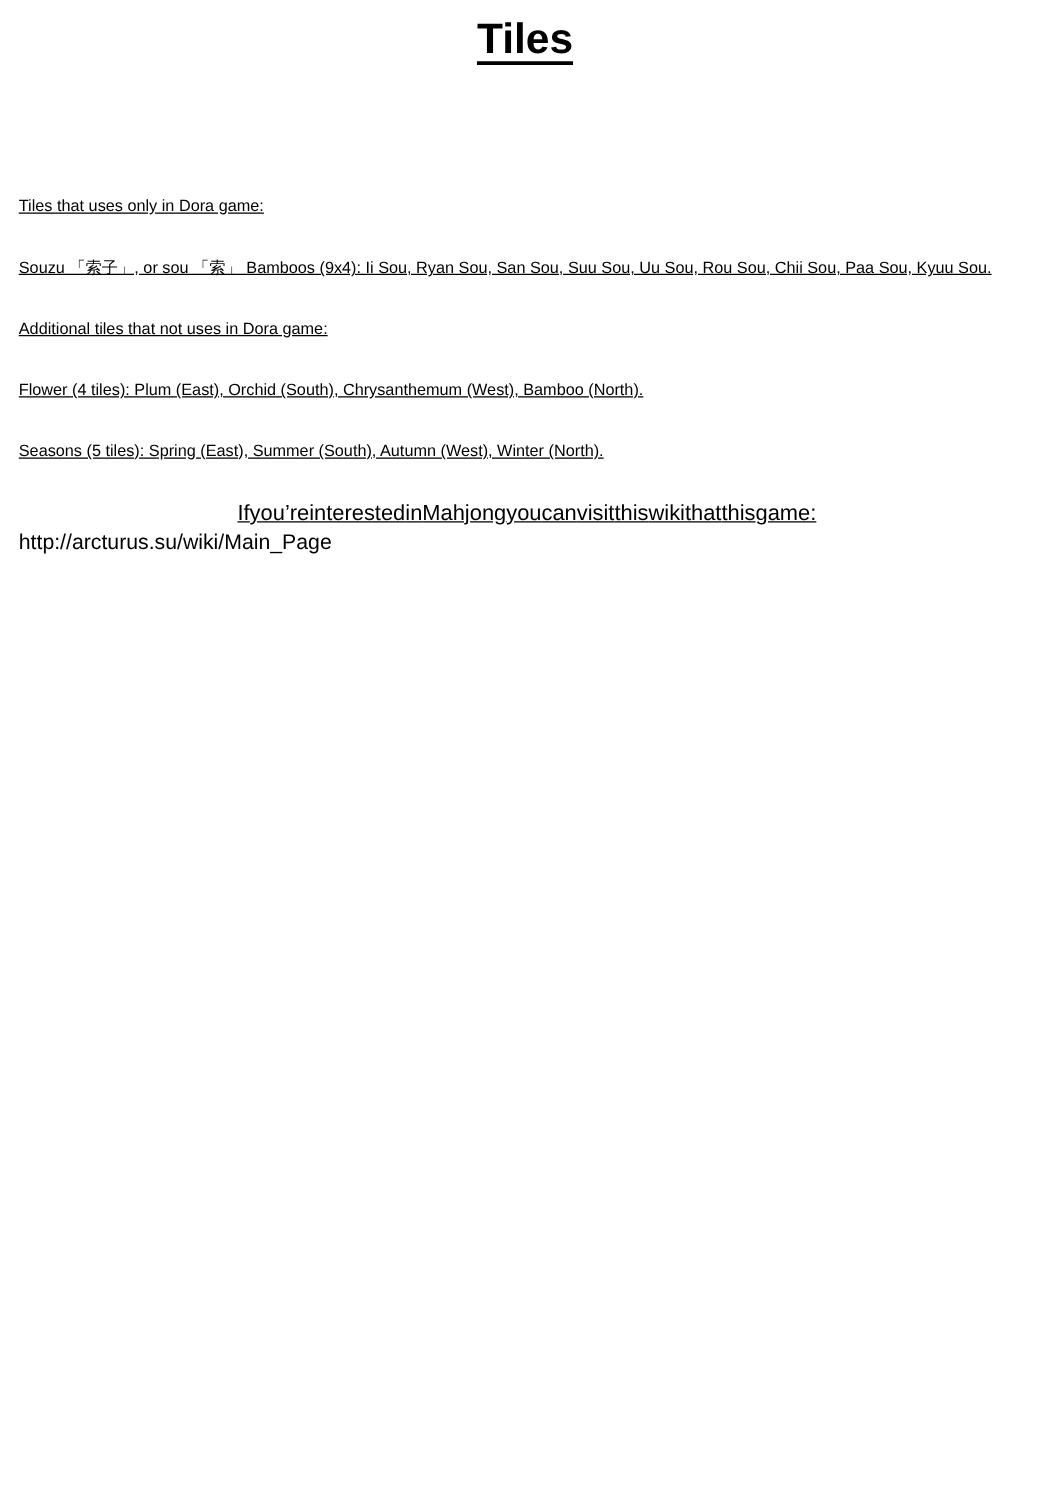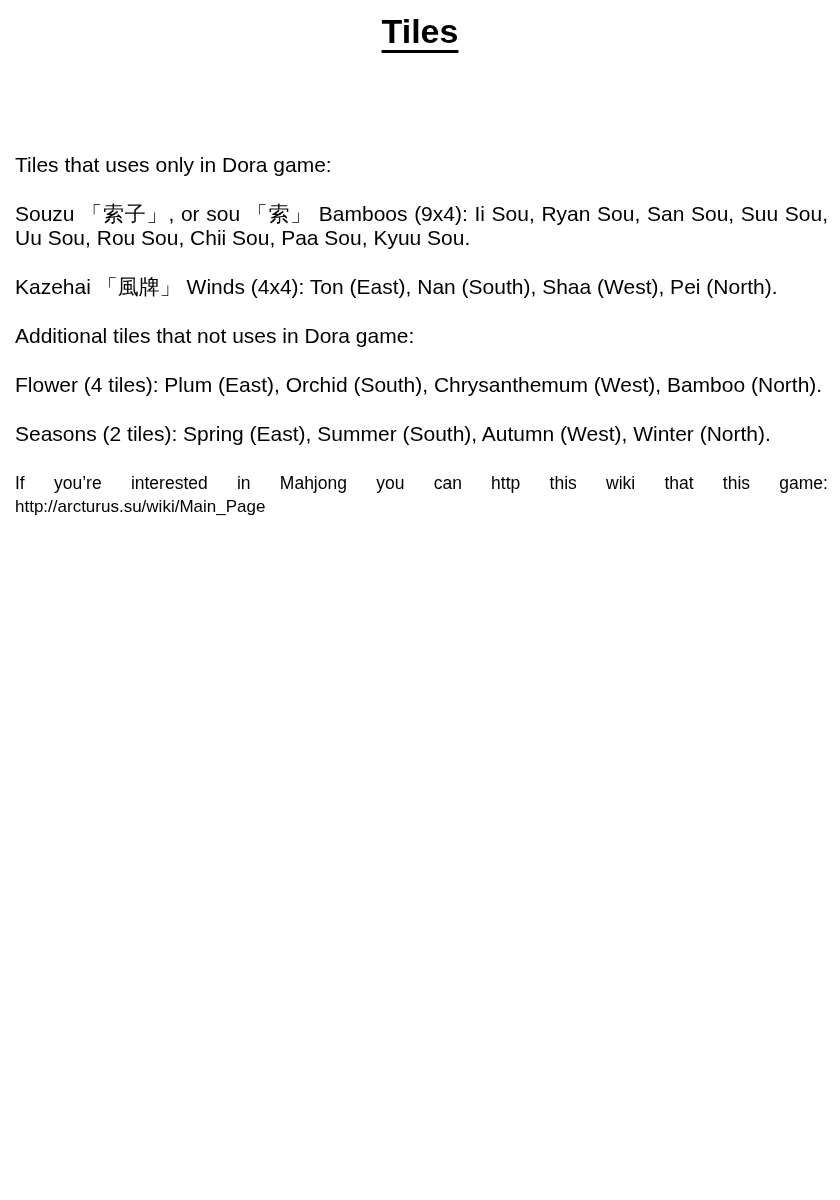--- a/index.html
+++ b/index.html
@@ -11,26 +11,26 @@
     position:absolute;top:12px;left:0;right:0;margin:0;text-align:center;
     font-size:34px;font-weight:bold;letter-spacing:0px;
   }
   .doc-title .u{
     text-decoration:underline;
     text-decoration-thickness:3px;
     text-underline-offset:7px;
   }
   .content{position:absolute;top:153px;left:15px;width:813px;}
   .content p{
-    margin:0 0 25px 0;font-size:21px;line-height:24px;text-align:justify;
+    margin:0 0 25px 0;font-size:13px;line-height:24px;text-align:justify;text-decoration:underline;
   }
   .closing{margin:0;}
   .closing .words{
-    display:flex;justify-content:space-between;
-    font-size:17.5px;line-height:24px;
+    display:flex;justify-content:center;
+    font-size:17.5px;line-height:24px;text-decoration:underline;
   }
   .closing .link-line{
     font-size:17px;line-height:24px;display:block;
   }
   .logo{position:absolute;left:412px;top:1034px;width:388px;height:152px;}
   .logo svg{display:block;width:100%;height:100%;}
   .lg-o{fill:none;stroke:#151515;stroke-width:10;stroke-linejoin:round;stroke-linecap:round;}
   .lg-i{fill:var(--logo-red,#e60012);stroke:#ffffff;stroke-width:4.5;stroke-linejoin:round;}
   .lg-o.thin{stroke-width:7;}
   .lg-i.thin{stroke-width:3;}
@@ -50,34 +50,33 @@
 </head>
 <body>
 
 <div class="page">
 
   <h1 class="doc-title"><span class="u">Tiles</span></h1>
 
   <div class="content">
     <p>Tiles that uses only in Dora game:</p>
     <p>Souzu 「索子」, or sou 「索」 Bamboos (9x4): Ii Sou, Ryan Sou, San Sou, Suu Sou, Uu Sou, Rou Sou, Chii Sou, Paa Sou, Kyuu Sou.</p>
-    <p>Kazehai 「風牌」 Winds (4x4): Ton (East), Nan (South), Shaa (West), Pei (North).</p>
     <p>Additional tiles that not uses in Dora game:</p>
     <p>Flower (4 tiles): Plum (East), Orchid (South), Chrysanthemum (West), Bamboo (North).</p>
-    <p>Seasons (2 tiles): Spring (East), Summer (South), Autumn (West), Winter (North).</p>
+    <p>Seasons (5 tiles): Spring (East), Summer (South), Autumn (West), Winter (North).</p>
     <div class="closing">
       <div class="words">
           <span>If</span>
           <span>you’re</span>
           <span>interested</span>
           <span>in</span>
           <span>Mahjong</span>
           <span>you</span>
           <span>can</span>
-          <span>http</span>
+          <span>visit</span>
           <span>this</span>
           <span>wiki</span>
           <span>that</span>
           <span>this</span>
           <span>game:</span>
         </div>
       <span class="link-line">http://arcturus.su/wiki/Main_Page</span>
     </div>
   </div>
 

